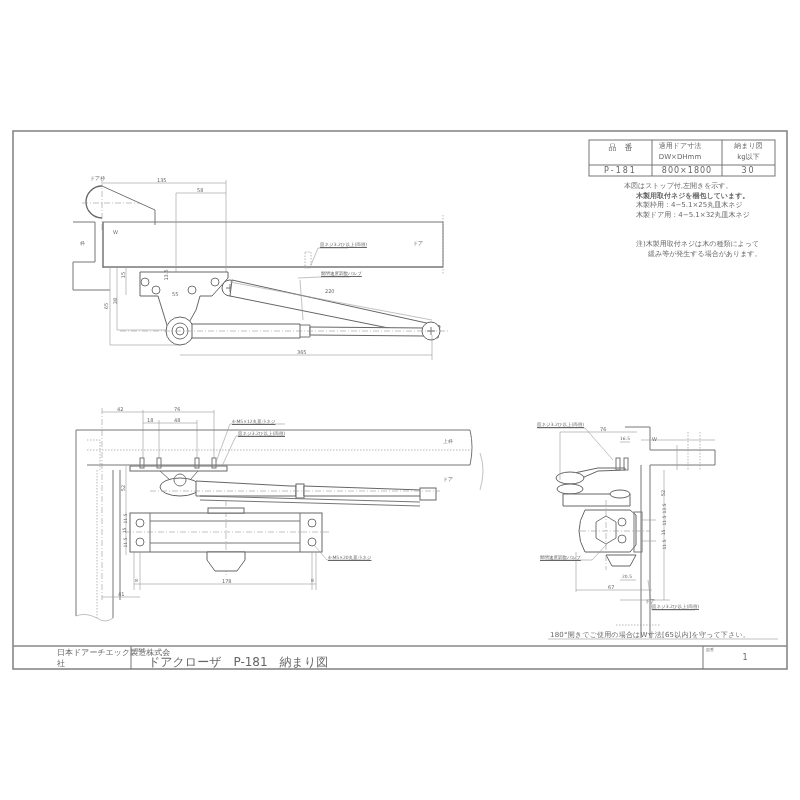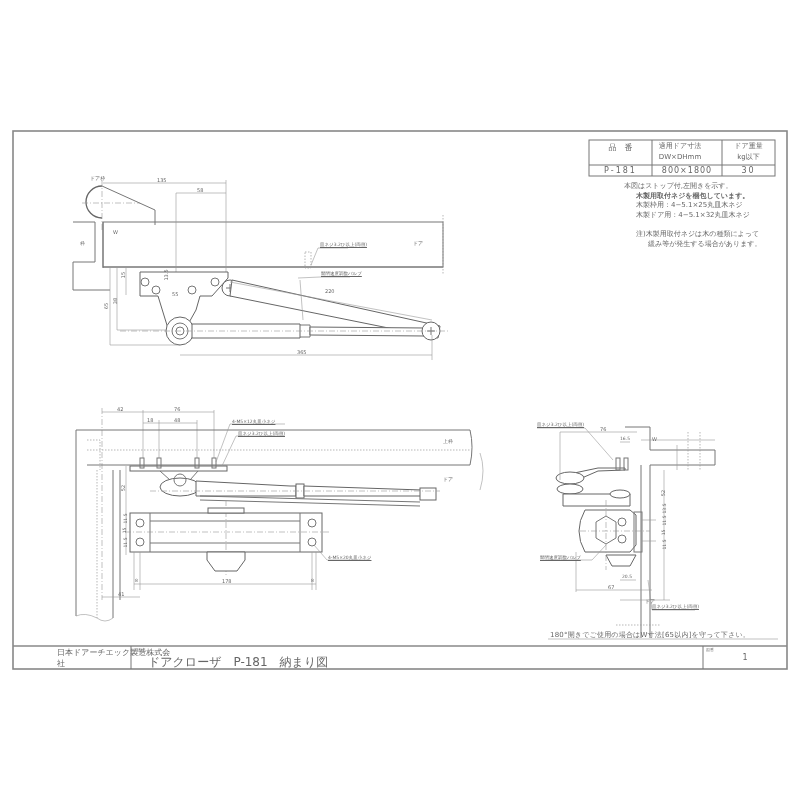--- a/index.html
+++ b/index.html
@@ -218,33 +218,33 @@
 </svg>
 
 <div style="position:absolute;left:0;top:0;width:800px;height:800px;">
 
   <div style="position:absolute;left:589px;top:140px;width:63px;height:15px;display:flex;align-items:center;justify-content:center;font-size:8px;color:#666;">品　番</div>
   <div style="position:absolute;left:652px;top:141px;width:56px;text-align:center;font-size:7px;color:#666;line-height:11px;">
     <div>適用ドア寸法</div>
     <div>DW×DHmm</div>
   </div>
   <div style="position:absolute;left:722px;top:141px;width:53px;text-align:center;font-size:7px;color:#666;line-height:11px;">
-    <div>ドア重量</div>
+    <div>納まり図</div>
     <div>kg以下</div>
   </div>
   <div style="position:absolute;left:589px;top:165px;width:63px;height:28px;text-align:center;font-size:8px;line-height:11px;color:#666;letter-spacing:2px;">P-181</div>
   <div style="position:absolute;left:652px;top:165px;width:70px;height:11px;text-align:center;font-size:8px;line-height:11px;color:#666;letter-spacing:1px;">800×1800</div>
   <div style="position:absolute;left:722px;top:165px;width:53px;height:11px;text-align:center;font-size:8px;line-height:11px;color:#666;letter-spacing:2px;">30</div>
 
   <div style="position:absolute;left:624px;top:182px;font-size:7px;color:#666;line-height:9.5px;">
     <div>本図はストップ付,左開きを示す。</div>
     <div style="padding-left:12px;font-weight:bold;">木製用取付ネジを梱包しています。</div>
     <div style="padding-left:12px;">木製枠用：4−5.1×25丸皿木ネジ</div>
     <div style="padding-left:12px;">木製ドア用：4−5.1×32丸皿木ネジ</div>
-    <div style="padding-left:12px;margin-top:10px;">注)木製用取付ネジは木の種類によって</div>
+    <div style="padding-left:12px;margin-top:20px;">注)木製用取付ネジは木の種類によって</div>
     <div style="padding-left:24px;">緩み等が発生する場合があります。</div>
   </div>
 
   <div style="position:absolute;left:90px;top:175px;font-size:5px;color:#666;">ドア枠</div>
   <div style="position:absolute;left:80px;top:240px;font-size:5px;color:#666;">枠</div>
   <div style="position:absolute;left:413px;top:240px;font-size:5px;color:#666;">ドア</div>
   <div style="position:absolute;left:113px;top:229px;font-size:5px;color:#666;">W</div>
   <div style="position:absolute;left:320px;top:242px;font-size:4.5px;color:#666;text-decoration:underline;">皿ネジ3.2ひ以上(両側)</div>
   <div style="position:absolute;left:321px;top:271px;font-size:4.5px;color:#666;text-decoration:underline;">開閉速度調整バルブ</div>
   <div style="position:absolute;left:157px;top:177px;font-size:5px;color:#666;">135</div>

